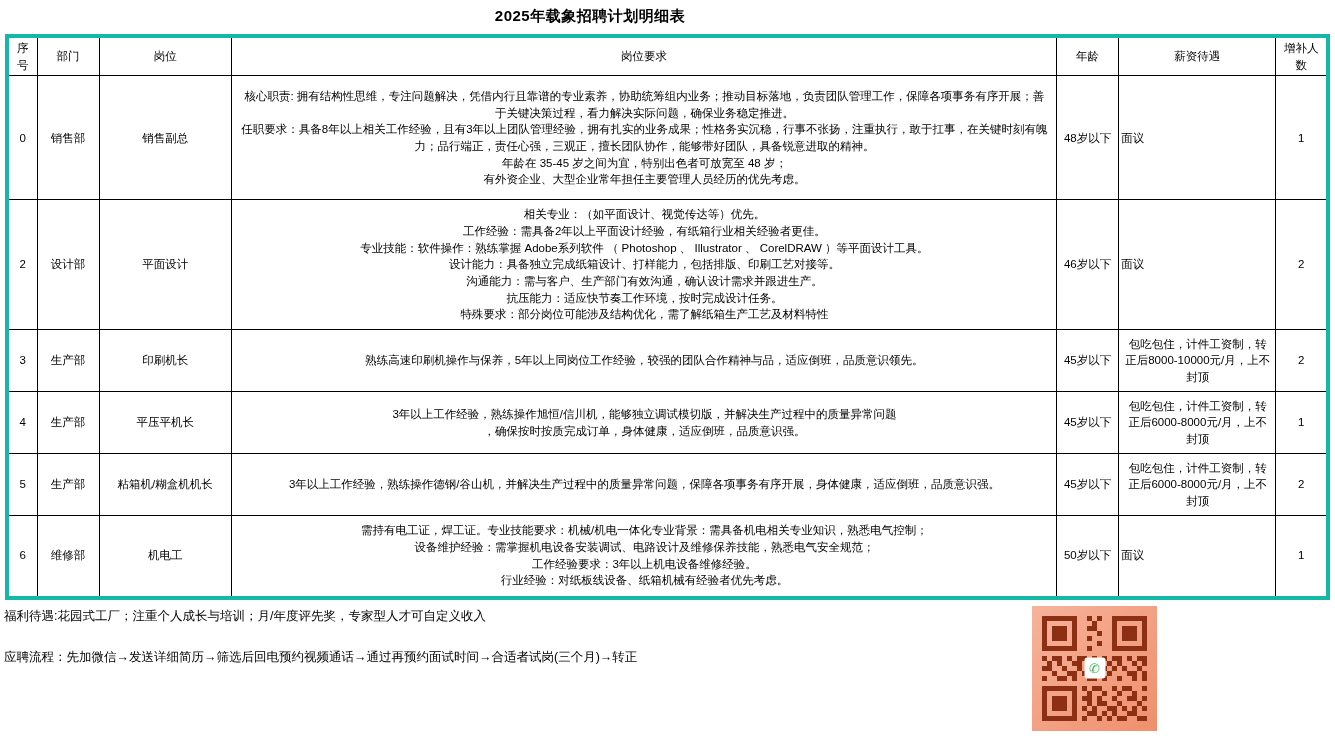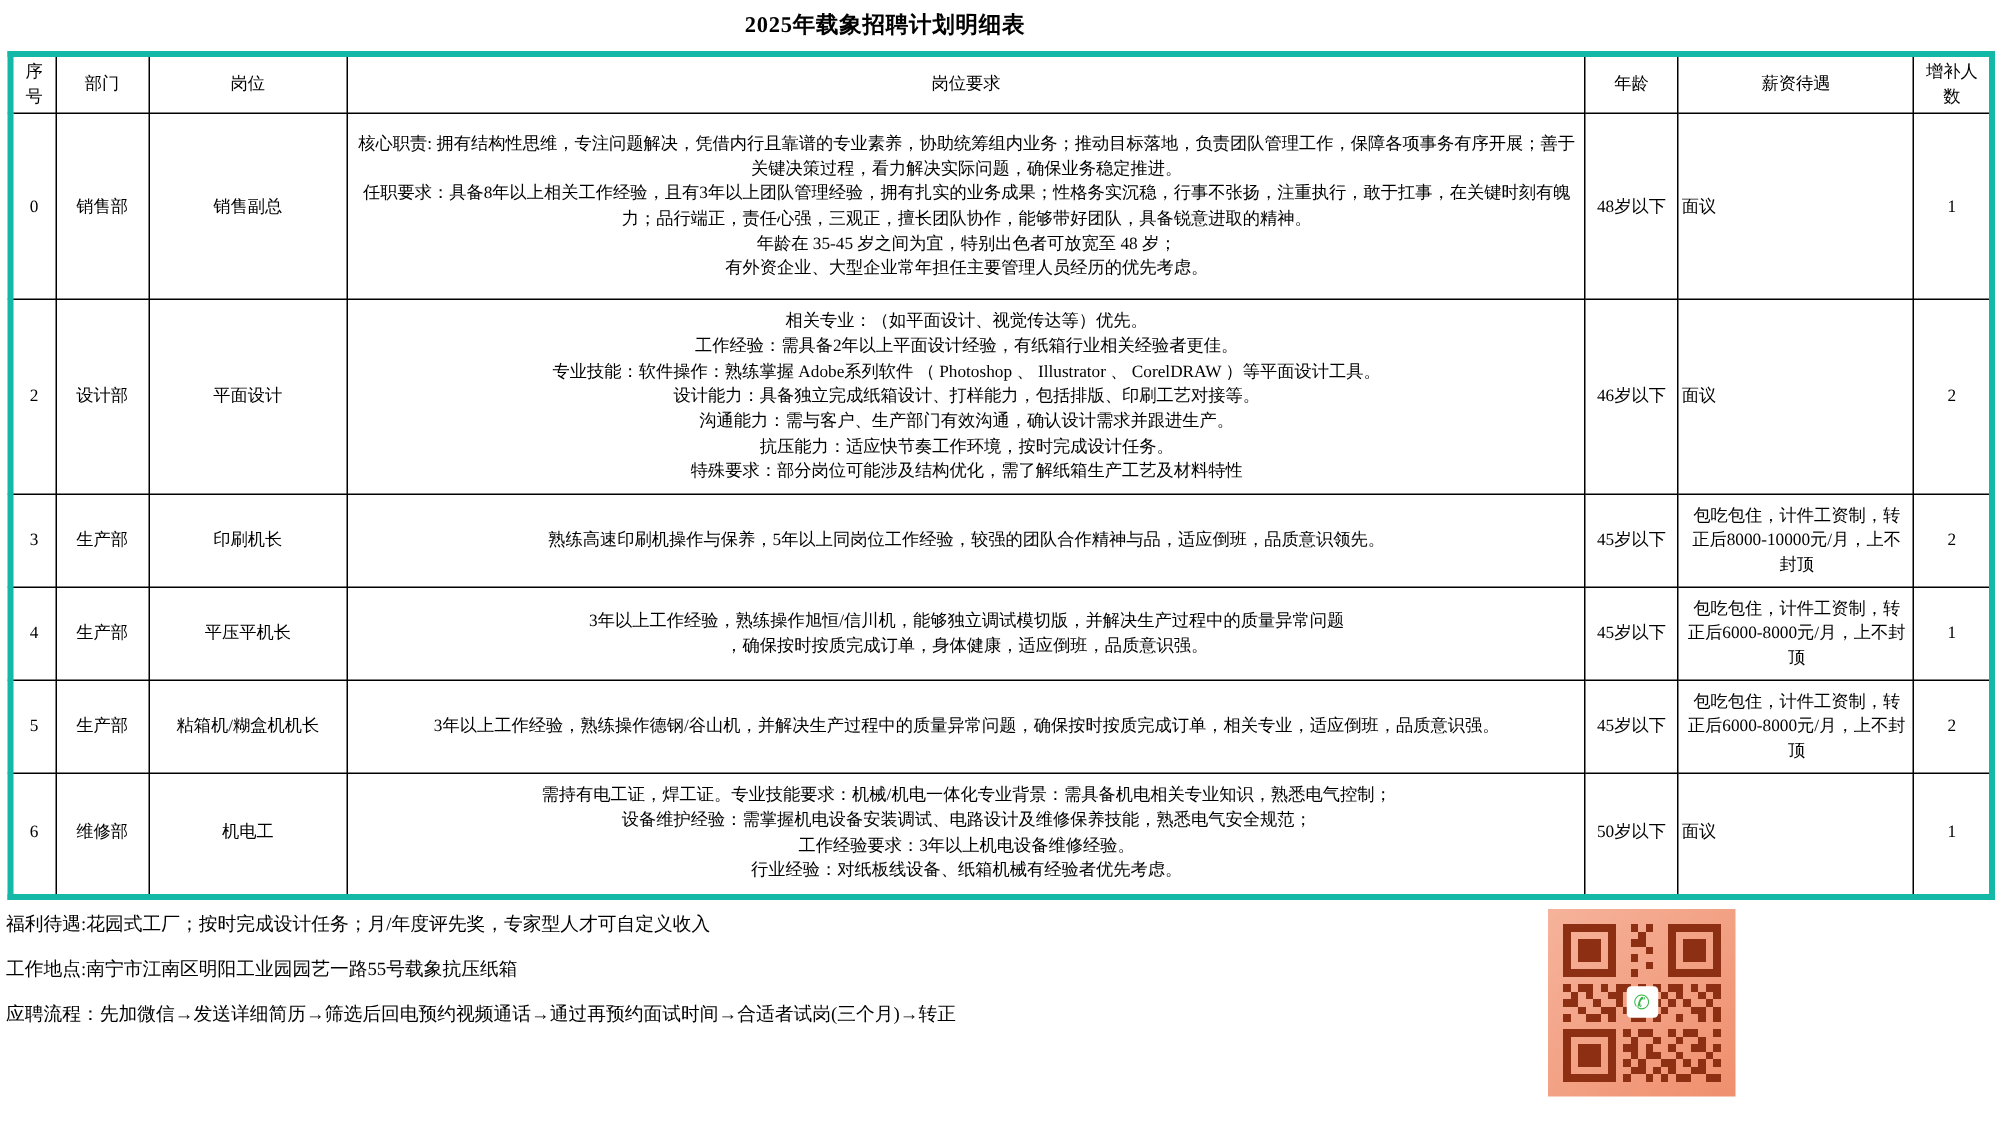--- a/index.html
+++ b/index.html
@@ -11,21 +11,20 @@
     width: 1335px;
     height: 749px;
     font-family: "Liberation Sans", sans-serif;
     color: #000000;
     overflow: hidden;
   }
   .page {
     position: relative;
     width: 1180px;
     height: 749px;
-    font-family: Liberation Serif, serif;
   }
   .doc-title {
     text-align: center;
     font-size: 15px;
     font-weight: bold;
     padding: 7px 0 8px 0;
     letter-spacing: 0.5px;
   }
   table.main {
     border-collapse: collapse;
@@ -183,44 +182,43 @@
         <td class="c-req">3年以上工作经验，熟练操作旭恒/信川机，能够独立调试模切版，并解决生产过程中的质量异常问题
 ，确保按时按质完成订单，身体健康，适应倒班，品质意识强。</td>
         <td class="c-age">45岁以下</td>
         <td class="c-sal">包吃包住，计件工资制，转正后6000-8000元/月，上不封顶</td>
         <td class="c-cnt">1</td>
       </tr>
       <tr style="height:62px;">
         <td class="c-idx">5</td>
         <td class="c-dept">生产部</td>
         <td class="c-post">粘箱机/糊盒机机长</td>
-        <td class="c-req">3年以上工作经验，熟练操作德钢/谷山机，并解决生产过程中的质量异常问题，确保按时按质完成订单，相关专业，适应倒班，品质意识强。</td>
+        <td class="c-req">3年以上工作经验，熟练操作德钢/谷山机，并解决生产过程中的质量异常问题，保障各项事务有序开展，身体健康，适应倒班，品质意识强。</td>
         <td class="c-age">45岁以下</td>
         <td class="c-sal">包吃包住，计件工资制，转正后6000-8000元/月，上不封顶</td>
         <td class="c-cnt">2</td>
       </tr>
       <tr style="height:82px;">
         <td class="c-idx">6</td>
         <td class="c-dept">维修部</td>
         <td class="c-post">机电工</td>
         <td class="c-req">需持有电工证，焊工证。专业技能要求：机械/机电一体化专业背景：需具备机电相关专业知识，熟悉电气控制；
 设备维护经验：需掌握机电设备安装调试、电路设计及维修保养技能，熟悉电气安全规范；
 工作经验要求：3年以上机电设备维修经验。
 行业经验：对纸板线设备、纸箱机械有经验者优先考虑。</td>
         <td class="c-age">50岁以下</td>
         <td class="c-sal center">面议</td>
         <td class="c-cnt">1</td>
       </tr>
     </tbody>
   </table>
 
   <div class="footer">
-    <div class="line">福利待遇:花园式工厂；按时完成设计任务；月/年度评先奖，专家型人才可自定义收入</div>
+    <div class="line">福利待遇:花园式工厂；注重个人成长与培训；月/年度评先奖，专家型人才可自定义收入</div>
     <div class="gap"></div>
-    <div class="line">工作地点:南宁市江南区明阳工业园园艺一路55号载象抗压纸箱</div>
     <div class="gap"></div>
     <div class="line">应聘流程：先加微信→发送详细简历→筛选后回电预约视频通话→通过再预约面试时间→合适者试岗(三个月)→转正</div>
     <div class="gap"></div>
 
     <div class="qr-box">
       <div class="qr-inner">
         <svg width="125" height="125" viewBox="0 0 25 25" shape-rendering="crispEdges" aria-hidden="true">
           <rect width="25" height="25" fill="none"></rect>
           <g fill="#8c2f12">
             <rect x="2" y="2" width="7" height="1"></rect>

